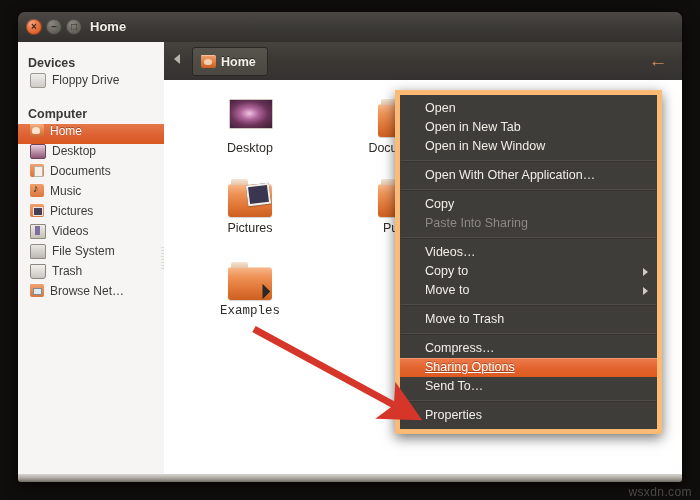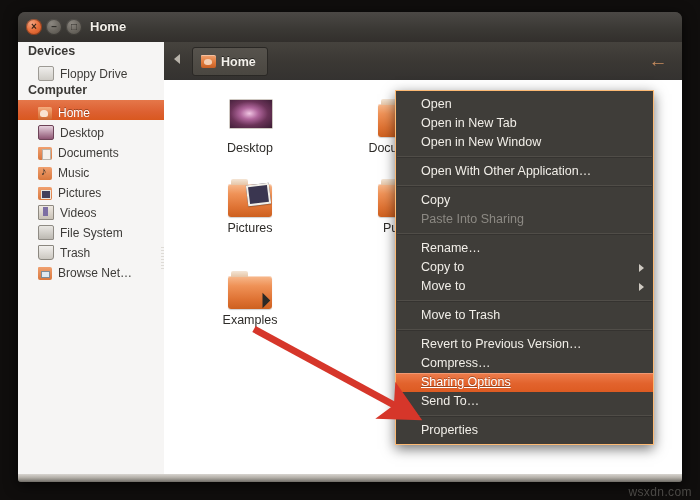--- a/index.html
+++ b/index.html
@@ -81,25 +81,25 @@
   }
 
   
   .sidebar{
     position:absolute;left:0;top:30px;width:146px;bottom:8px;
     background:#f6f5f4;
     border-right:1px solid #cdcac5;
     overflow:hidden;
   }
   .sb-head{
-    padding:2px 0 3px 10px;color:#3b3936;font-size:12.5px;font-weight:bold;
+    padding:14px 0 3px 10px;color:#3b3936;font-size:12.5px;font-weight:bold;
   }
   .sb-item{
-    display:flex;align-items:flex-end;gap:6px;
-    height:20px;padding-left:20px;
+    display:flex;align-items:flex-start;gap:6px;
+    height:20px;padding-left:12px;
     color:#3d3b38;font-size:12px;white-space:nowrap;
   }
   .sb-item.sel{
     background:linear-gradient(to bottom,#e5774a 0%,#dd6031 60%,#d9581f 100%);
     color:#fff;text-shadow:0 -1px 0 rgba(0,0,0,.35);
   }
   .sb-ico{width:14px;height:13px;flex:0 0 14px;position:relative;border-radius:1px;}
   .ic-floppy{background:linear-gradient(to bottom,#efeeec 0%,#cfccc6 100%);border:1px solid #9d9a94;border-radius:2px;}
   .ic-home{background:linear-gradient(to bottom,#f4ae80 0%,#e2814a 60%,#cb6730 100%);border-radius:1px 2px 2px 2px;}
   .ic-home:after{content:"";position:absolute;left:2px;top:3px;width:8px;height:7px;background:#f9e3d0;border-radius:50% 50% 30% 30%;}
@@ -180,21 +180,21 @@
   .ov-arrow{
     position:absolute;right:6px;bottom:4px;width:0;height:0;
     border-left:11px solid transparent;border-bottom:11px solid #2b2926;
     transform:rotate(-45deg);
   }
 
   
   .ctxmenu{
     position:absolute;left:395px;top:90px;width:257px;
     background:#3f3d39;
-    border:1px solid #fdba74;
+    border:5px solid #fdba74;
     box-shadow:0 4px 12px rgba(0,0,0,.55);
     padding:4px 0;
     z-index:40;
   }
   .mi{
     position:relative;height:19px;line-height:19px;
     padding-left:25px;padding-right:20px;
     color:#f1eee8;font-size:12.5px;white-space:nowrap;
   }
   .mi.dim{color:#8c8983;}
@@ -339,21 +339,21 @@
               <span class="ov-person"></span>
             </div>
             <span class="label">Public</span>
           </div>
           <div class="fitem" style="left: 332px; top: 94px;">
             <div class="ficon">
               <span class="folder"></span>
             </div>
             <span class="label">Videos</span>
           </div>
-          <div class="fitem" style="left: 32px; top: 186px;">
+          <div class="fitem" style="left: 32px; top: 177px; font-family: Liberation Mono, monospace;">
             <div class="ficon">
               <span class="folder"></span>
               <span class="ov-arrow"></span>
             </div>
             <span class="label">Examples</span>
           </div>
         </div>
     </div>
 
     <div class="wbottom"></div>
@@ -363,27 +363,26 @@
     <div id="ctx-body">
         <div class="mi"><span>Open</span></div>
         <div class="mi"><span>Open in New Tab</span></div>
         <div class="mi"><span>Open in New Window</span></div>
         <div class="msep"></div>
         <div class="mi"><span>Open With Other Application…</span></div>
         <div class="msep"></div>
         <div class="mi"><span>Copy</span></div>
         <div class="mi dim"><span>Paste Into Sharing</span></div>
         <div class="msep"></div>
-        <div class="mi"><span>Rename…</span></div>
+        <div class="mi"><span>Videos…</span></div>
         <div class="mi"><span>Copy to</span><span class="sub"></span></div>
         <div class="mi"><span>Move to</span><span class="sub"></span></div>
         <div class="msep"></div>
         <div class="mi"><span>Move to Trash</span></div>
         <div class="msep"></div>
-        <div class="mi"><span>Revert to Previous Version…</span></div>
         <div class="mi"><span>Compress…</span></div>
         <div class="mi hl"><span>Sharing Options</span></div>
         <div class="mi"><span>Send To…</span></div>
         <div class="msep"></div>
         <div class="mi"><span>Properties</span></div>
       </div>
   </div>
 
   <svg class="annot" viewBox="0 0 700 500">
     <defs>

